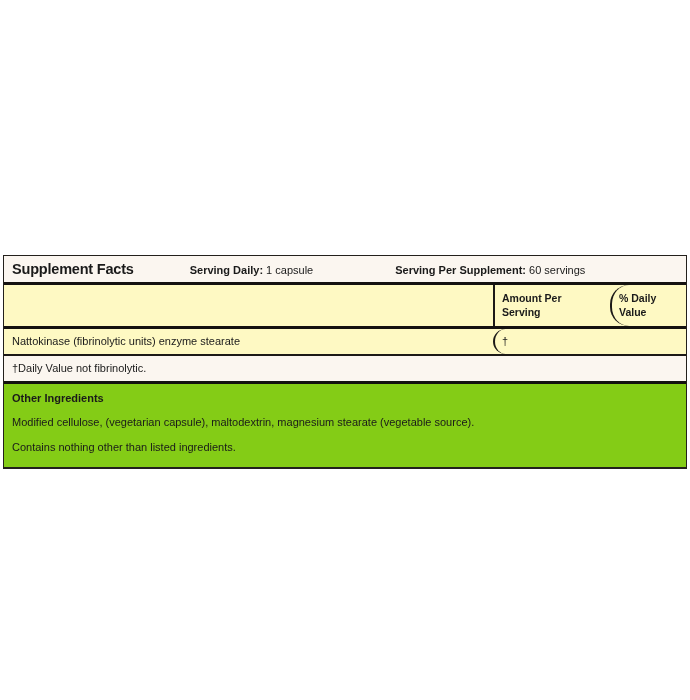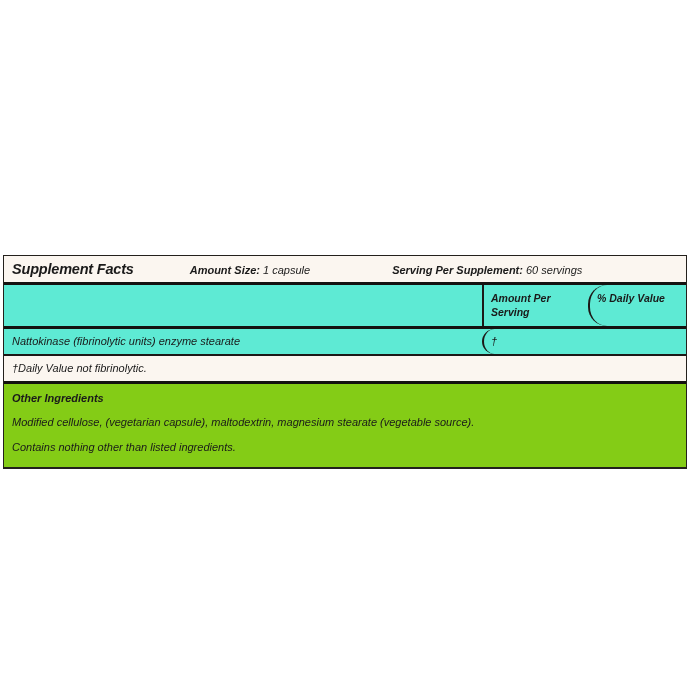--- a/index.html
+++ b/index.html
@@ -13,21 +13,20 @@
     font-family: "Liberation Sans", "DejaVu Sans", sans-serif;
     color: #1a1a1a;
     overflow: hidden;
   }
 
   .page {
     position: relative;
     width: 690px;
     height: 528px;
     background: #ffffff;
-    font-style: italic;
   }
 
   
   .sf-panel {
     position: absolute;
     left: 3px;
     top: 255px;
     width: 684px;
     box-sizing: border-box;
     background: #fbf6f0;
@@ -62,21 +61,22 @@
     font-size: 11px;
     line-height: 26px;
     white-space: nowrap;
     margin-left: 82px;
   }
   .b { font-weight: bold; }
 
   
   .sf-row {
     display: flex;
-    background: #5eead4;
+    background: #fef9c3;
+    gap: 11px;
   }
   .sf-row.hair-sep  { border-bottom: 2px solid #1c1917; }
   .sf-row.fat-sep   { border-bottom: 3px solid #141210; }
 
   .cell-desc {
     flex: 0 0 478px;
     box-sizing: border-box;
     padding: 4px 6px 4px 8px;
     font-size: 11px;
     line-height: 15px;
@@ -149,21 +149,21 @@
 </head>
 <body>
 
 <div class="page">
 
   <div class="sf-panel">
 
     <div class="sf-title-row">
       <div class="sf-title">Supplement Facts</div>
       <div class="sf-serving-size">
-        <span class="b">Amount Size:</span><span> 1 capsule</span>
+        <span class="b">Serving Daily:</span><span> 1 capsule</span>
       </div>
       <div class="sf-serving-container">
         <span class="b">Serving Per Supplement:</span><span> 60 servings</span>
       </div>
     </div>
 
     <div class="sf-row head-row fat-sep">
       <div class="cell-desc"></div>
       <div class="cell-amount col-head">Amount Per Serving</div>
       <div class="cell-dv col-head">% Daily Value</div>

